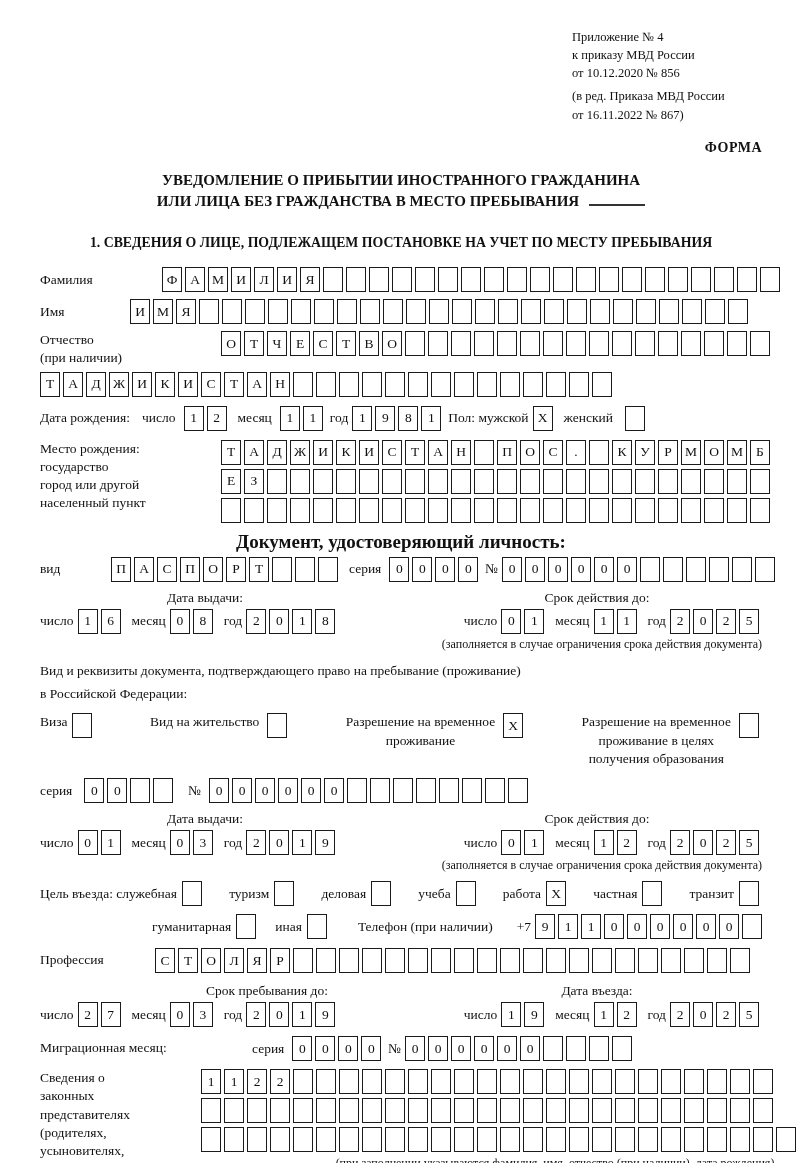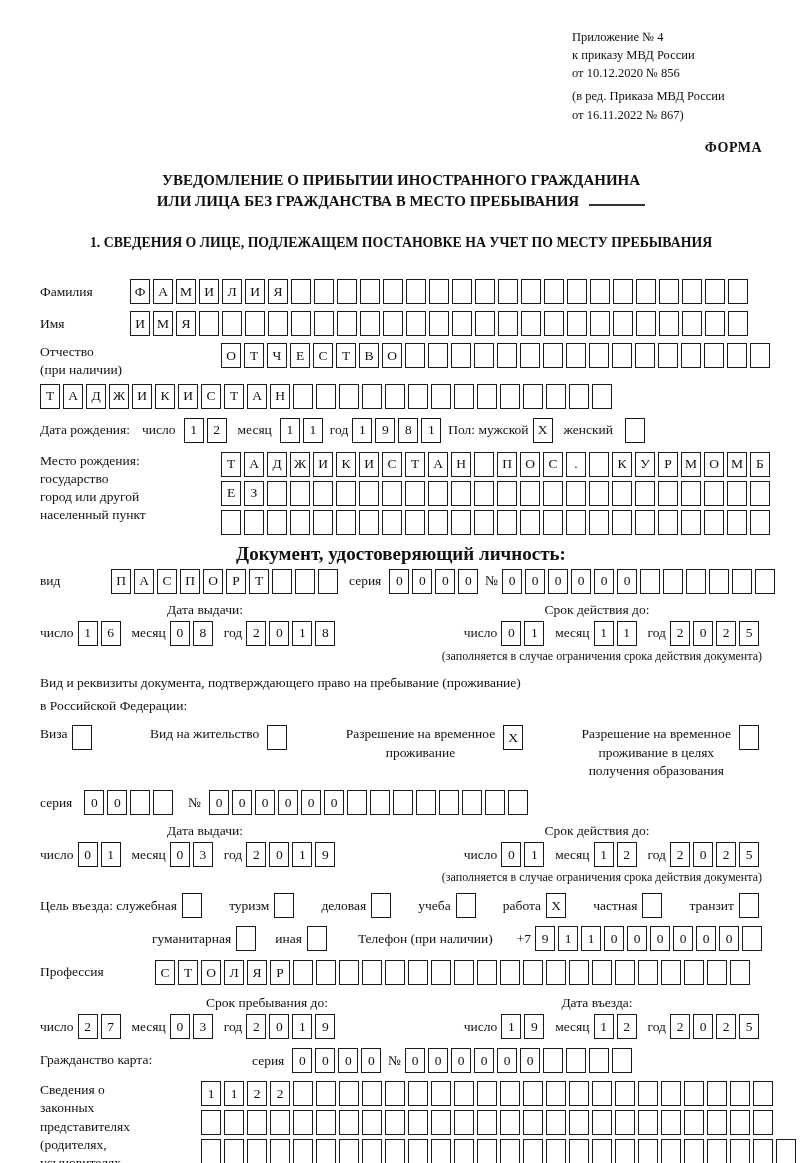--- a/index.html
+++ b/index.html
@@ -74,21 +74,21 @@
 
   <div class="title">
     <div>УВЕДОМЛЕНИЕ О ПРИБЫТИИ ИНОСТРАННОГО ГРАЖДАНИНА</div>
     <div>
       <span>ИЛИ ЛИЦА БЕЗ ГРАЖДАНСТВА В МЕСТО ПРЕБЫВАНИЯ</span><span class="blank-line"></span>
     </div>
   </div>
 
   <div class="sec-heading">1. СВЕДЕНИЯ О ЛИЦЕ, ПОДЛЕЖАЩЕМ ПОСТАНОВКЕ НА УЧЕТ ПО МЕСТУ ПРЕБЫВАНИЯ</div>
 
-  <div class="frow" style="margin-top:28px;">
+  <div class="frow" style="margin-top:16px;gap:32px;">
     <span class="lbl w90">Фамилия</span>
     <span class="cells">
         <span class="cell">Ф</span>
         <span class="cell">А</span>
         <span class="cell">М</span>
         <span class="cell">И</span>
         <span class="cell">Л</span>
         <span class="cell">И</span>
         <span class="cell">Я</span>
         <span class="cell"></span>
@@ -658,21 +658,21 @@
       <span class="cells">
           <span class="cell">2</span>
           <span class="cell">0</span>
           <span class="cell">2</span>
           <span class="cell">5</span>
         </span>
     </span>
   </div>
 
   <div class="frow" style="margin-top:9px;">
-    <span class="lbl w175">Гражданство карта:</span>
+    <span class="lbl w175">Миграционная месяц:</span>
     <span class="inl" style="margin-left:34px;">серия</span>
     <span class="cells gap8">
         <span class="cell">0</span>
         <span class="cell">0</span>
         <span class="cell">0</span>
         <span class="cell">0</span>
       </span>
     <span class="inl gap4">№</span>
     <span class="cells gap4">
         <span class="cell">0</span>

